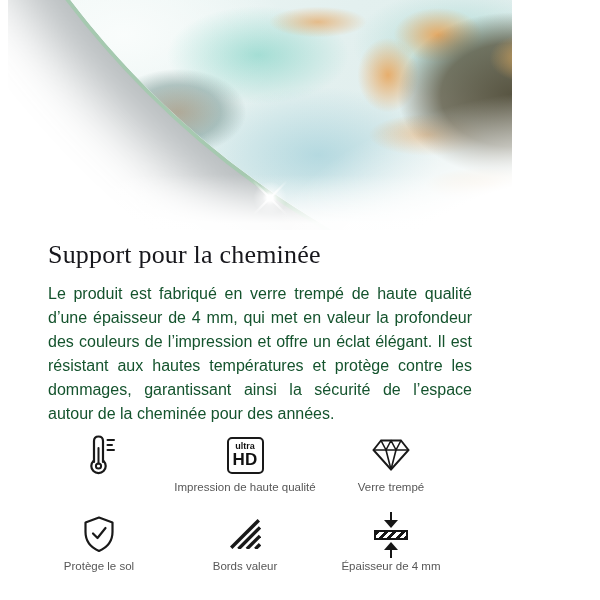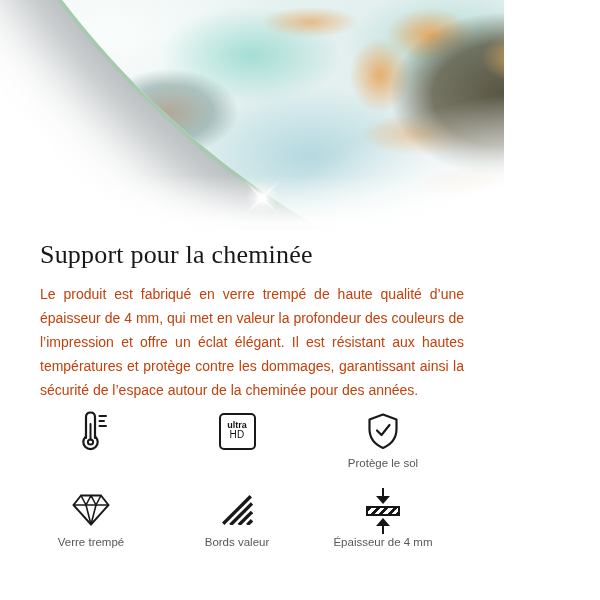--- a/index.html
+++ b/index.html
@@ -1,17 +1,17 @@
 <!DOCTYPE html>
 <html><head>
 <meta charset="utf-8">
 <style>
   html,body { margin:0; padding:0; background:#fff; }
   .page { position:relative; width:504px; height:600px; background:#fff; overflow:hidden;
-          font-family:"Liberation Sans","DejaVu Sans",sans-serif; }
+          font-family:"Liberation Sans","DejaVu Sans",sans-serif;margin-left:8px; }
 
   
   .hero { position:relative; height:230px; background:#fff; overflow:hidden; }
   .disc { position:absolute; left:-120px; top:-1410px; width:1760px; height:1760px;
           border-radius:50%; box-sizing:border-box; border:4px solid #a6c9b0;
           background:#eef5f4; overflow:hidden;
           box-shadow:-22px 30px 55px rgba(96,106,110,0.45),
                      inset 0 0 0 2px rgba(255,255,255,0.75),
                      inset 0 0 30px rgba(255,255,255,0.8); }
   .marble { position:absolute; left:116px; top:1406px; width:604px; height:244px;
@@ -38,33 +38,33 @@
       linear-gradient(to bottom, rgba(255,255,255,0) 76%, rgba(255,255,255,0.95) 97%); }
   .sparkle { position:absolute; left:236px; top:172px; width:52px; height:52px;
     background:radial-gradient(circle at 50% 50%, rgba(255,255,255,1) 0 8%, rgba(255,255,255,0.5) 20%, rgba(255,255,255,0) 45%); }
   .ray { position:absolute; left:2px; right:2px; top:50%; height:2px; margin-top:-1px;
     background:linear-gradient(90deg, rgba(255,255,255,0) 0%, #fff 46% 54%, rgba(255,255,255,0) 100%); }
   .r1 { transform:rotate(45deg); } .r2 { transform:rotate(-45deg); }
 
   
   .title { margin:6px 40px 0; font-family:"Liberation Serif","DejaVu Serif",serif;
            font-weight:400; font-size:26px; line-height:37px; color:#17171c; letter-spacing:0.2px; }
-  .desc  { margin:9px 40px 0; font-size:14px; line-height:24px; color:#c2410c; text-align:justify; }
+  .desc  { margin:9px 40px 0; font-size:16px; line-height:24px; color:#14532d; text-align:justify; }
 
   
   .features { margin:6px 48px 0 18px; display:grid; grid-template-columns:1fr 1fr 1fr; row-gap:18px; }
   .feat { display:flex; flex-direction:column; align-items:center; }
   .icon-box { height:46px; display:flex; align-items:center; justify-content:center; }
   .feat-label { margin-top:3px; font-size:11.5px; color:#575757; white-space:nowrap; }
   .ic { stroke:#191919; fill:none; stroke-linecap:round; stroke-linejoin:round; }
 
   .uhd { width:33px; height:33px; border:2.5px solid #191919; border-radius:5px;
          display:flex; flex-direction:column; align-items:center; justify-content:center; color:#111; }
   .uhd-top { font-size:9px; font-weight:700; line-height:1; }
-  .uhd-bot { font-size:10px; font-weight:400; line-height:1.05; letter-spacing:0.3px;text-align:right; }
+  .uhd-bot { font-size:17px; font-weight:700; line-height:1.05; letter-spacing:0.3px;text-align:right; }
 
   .thk { position:relative; width:40px; height:46px; }
   .thk-bar { position:absolute; left:3px; right:3px; top:19px; height:10px; box-sizing:border-box;
              border:2px solid #161616;
              background:repeating-linear-gradient(135deg, #161616 0 2.8px, rgba(0,0,0,0) 2.8px 6px); }
   .thk-stem-t { position:absolute; left:18.8px; top:1px;  width:2.4px; height:8px; background:#161616; }
   .thk-head-t { position:absolute; left:13px; top:9px;  width:0; height:0;
                 border-left:7px solid transparent; border-right:7px solid transparent; border-top:8px solid #161616; }
   .thk-head-b { position:absolute; left:13px; top:31px; width:0; height:0;
                 border-left:7px solid transparent; border-right:7px solid transparent; border-bottom:8px solid #161616; }
@@ -104,42 +104,43 @@
       </div>
     </div>
 
     <div class="feat">
       <div class="icon-box">
         <div class="uhd">
           <span class="uhd-top">ultra</span>
           <span class="uhd-bot">HD</span>
         </div>
       </div>
-    </div>
-
-    <div class="feat">
-      <div class="icon-box">
-        <svg class="ic" width="40" height="40" viewBox="0 0 40 40">
-          <path d="M20,3.5 L33.5,8.5 L33.5,18 C33.5,27.5 28.2,33.4 20,37 C11.8,33.4 6.5,27.5 6.5,18 L6.5,8.5 Z" stroke-width="2.2"></path>
-          <path d="M14,19.5 L18.5,24 L26.5,14" stroke-width="2.2"></path>
-        </svg>
-      </div>
-      <div class="feat-label">Protège le sol</div>
+      <div class="feat-label">Impression de haute qualité</div>
     </div>
 
     <div class="feat">
       <div class="icon-box">
         <svg class="ic" width="42" height="36" viewBox="0 0 42 36">
           <path d="M11,3.5 L31,3.5 L38.5,13 L21,32.5 L3.5,13 Z" stroke-width="1.9"></path>
           <path d="M3.5,13 L38.5,13" stroke-width="1.6"></path>
           <path d="M11,3.5 L16,13 L21,3.5 L26,13 L31,3.5" stroke-width="1.6"></path>
           <path d="M16,13 L21,32.5 L26,13" stroke-width="1.6"></path>
         </svg>
       </div>
       <div class="feat-label">Verre trempé</div>
+    </div>
+
+    <div class="feat">
+      <div class="icon-box">
+        <svg class="ic" width="40" height="40" viewBox="0 0 40 40">
+          <path d="M20,3.5 L33.5,8.5 L33.5,18 C33.5,27.5 28.2,33.4 20,37 C11.8,33.4 6.5,27.5 6.5,18 L6.5,8.5 Z" stroke-width="2.2"></path>
+          <path d="M14,19.5 L18.5,24 L26.5,14" stroke-width="2.2"></path>
+        </svg>
+      </div>
+      <div class="feat-label">Protège le sol</div>
     </div>
 
     <div class="feat">
       <div class="icon-box">
         <svg width="32" height="30" viewBox="0 0 32 32" stroke="#191919" fill="none">
           <path d="M1.3,30.7 L30.7,1.3" stroke-width="3.6"></path>
           <path d="M9,32 L32,9" stroke-width="3.6"></path>
           <path d="M18,32 L32,18" stroke-width="3.6"></path>
           <path d="M27,32 L32,27" stroke-width="3.6"></path>
         </svg>

